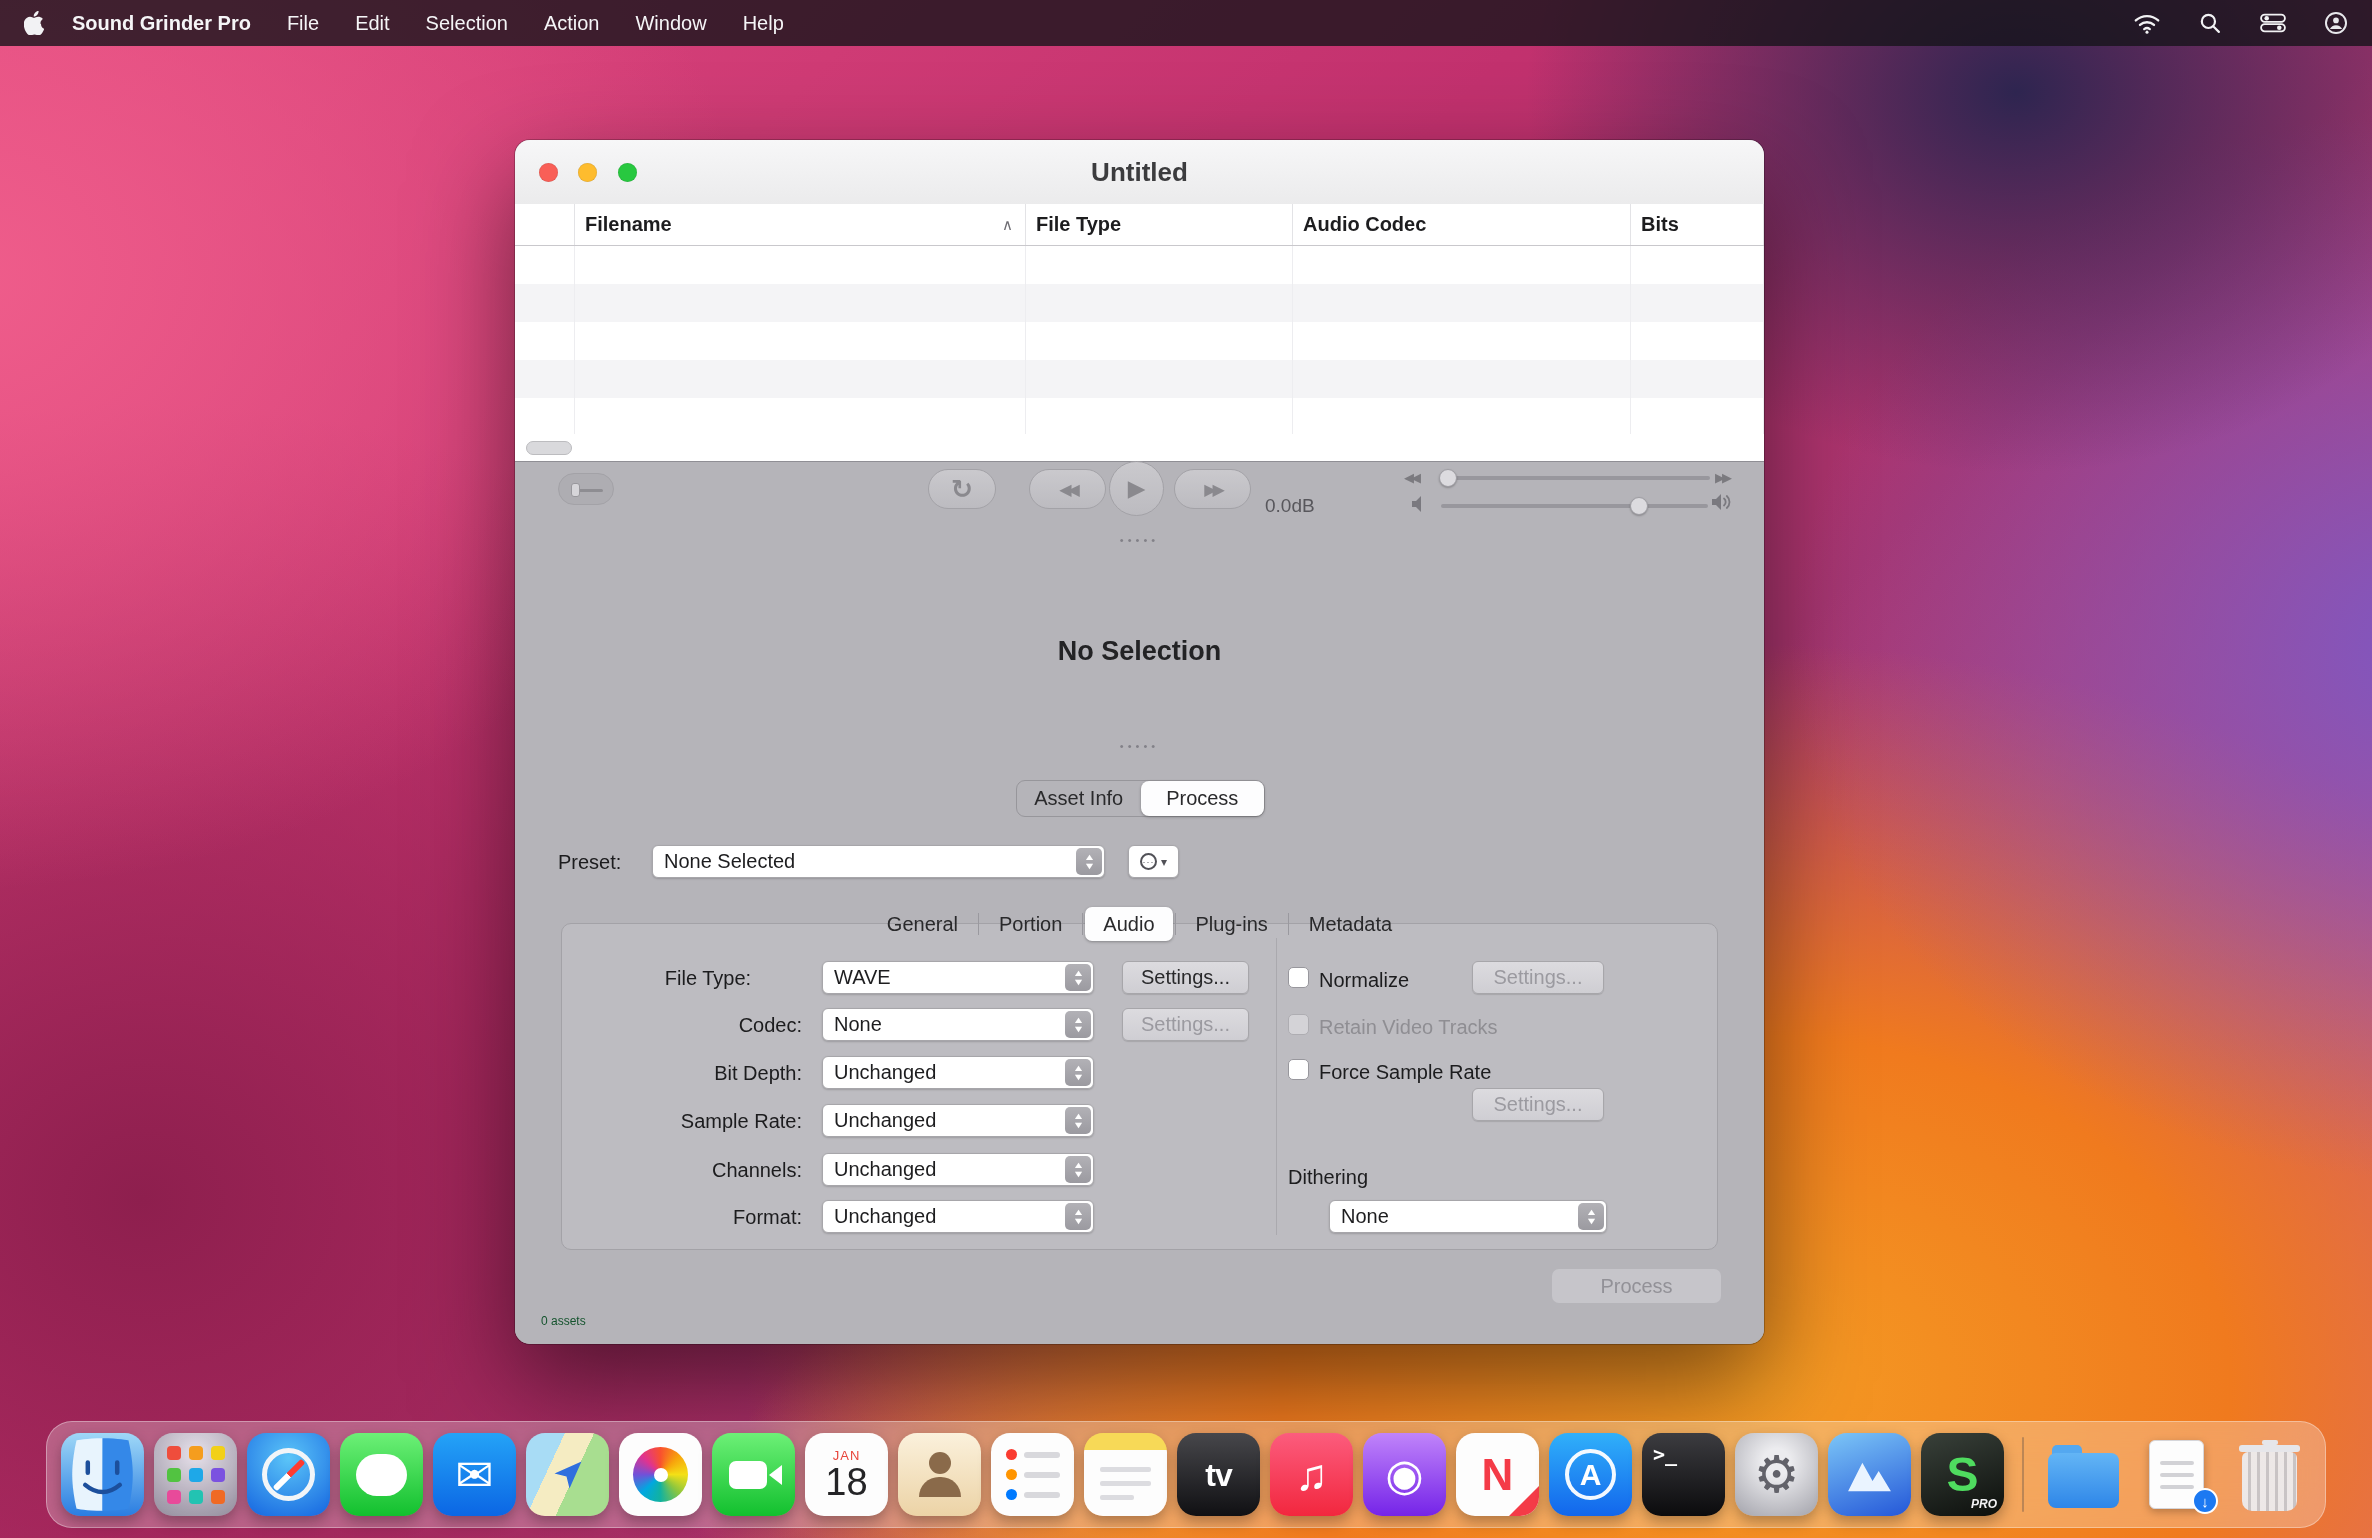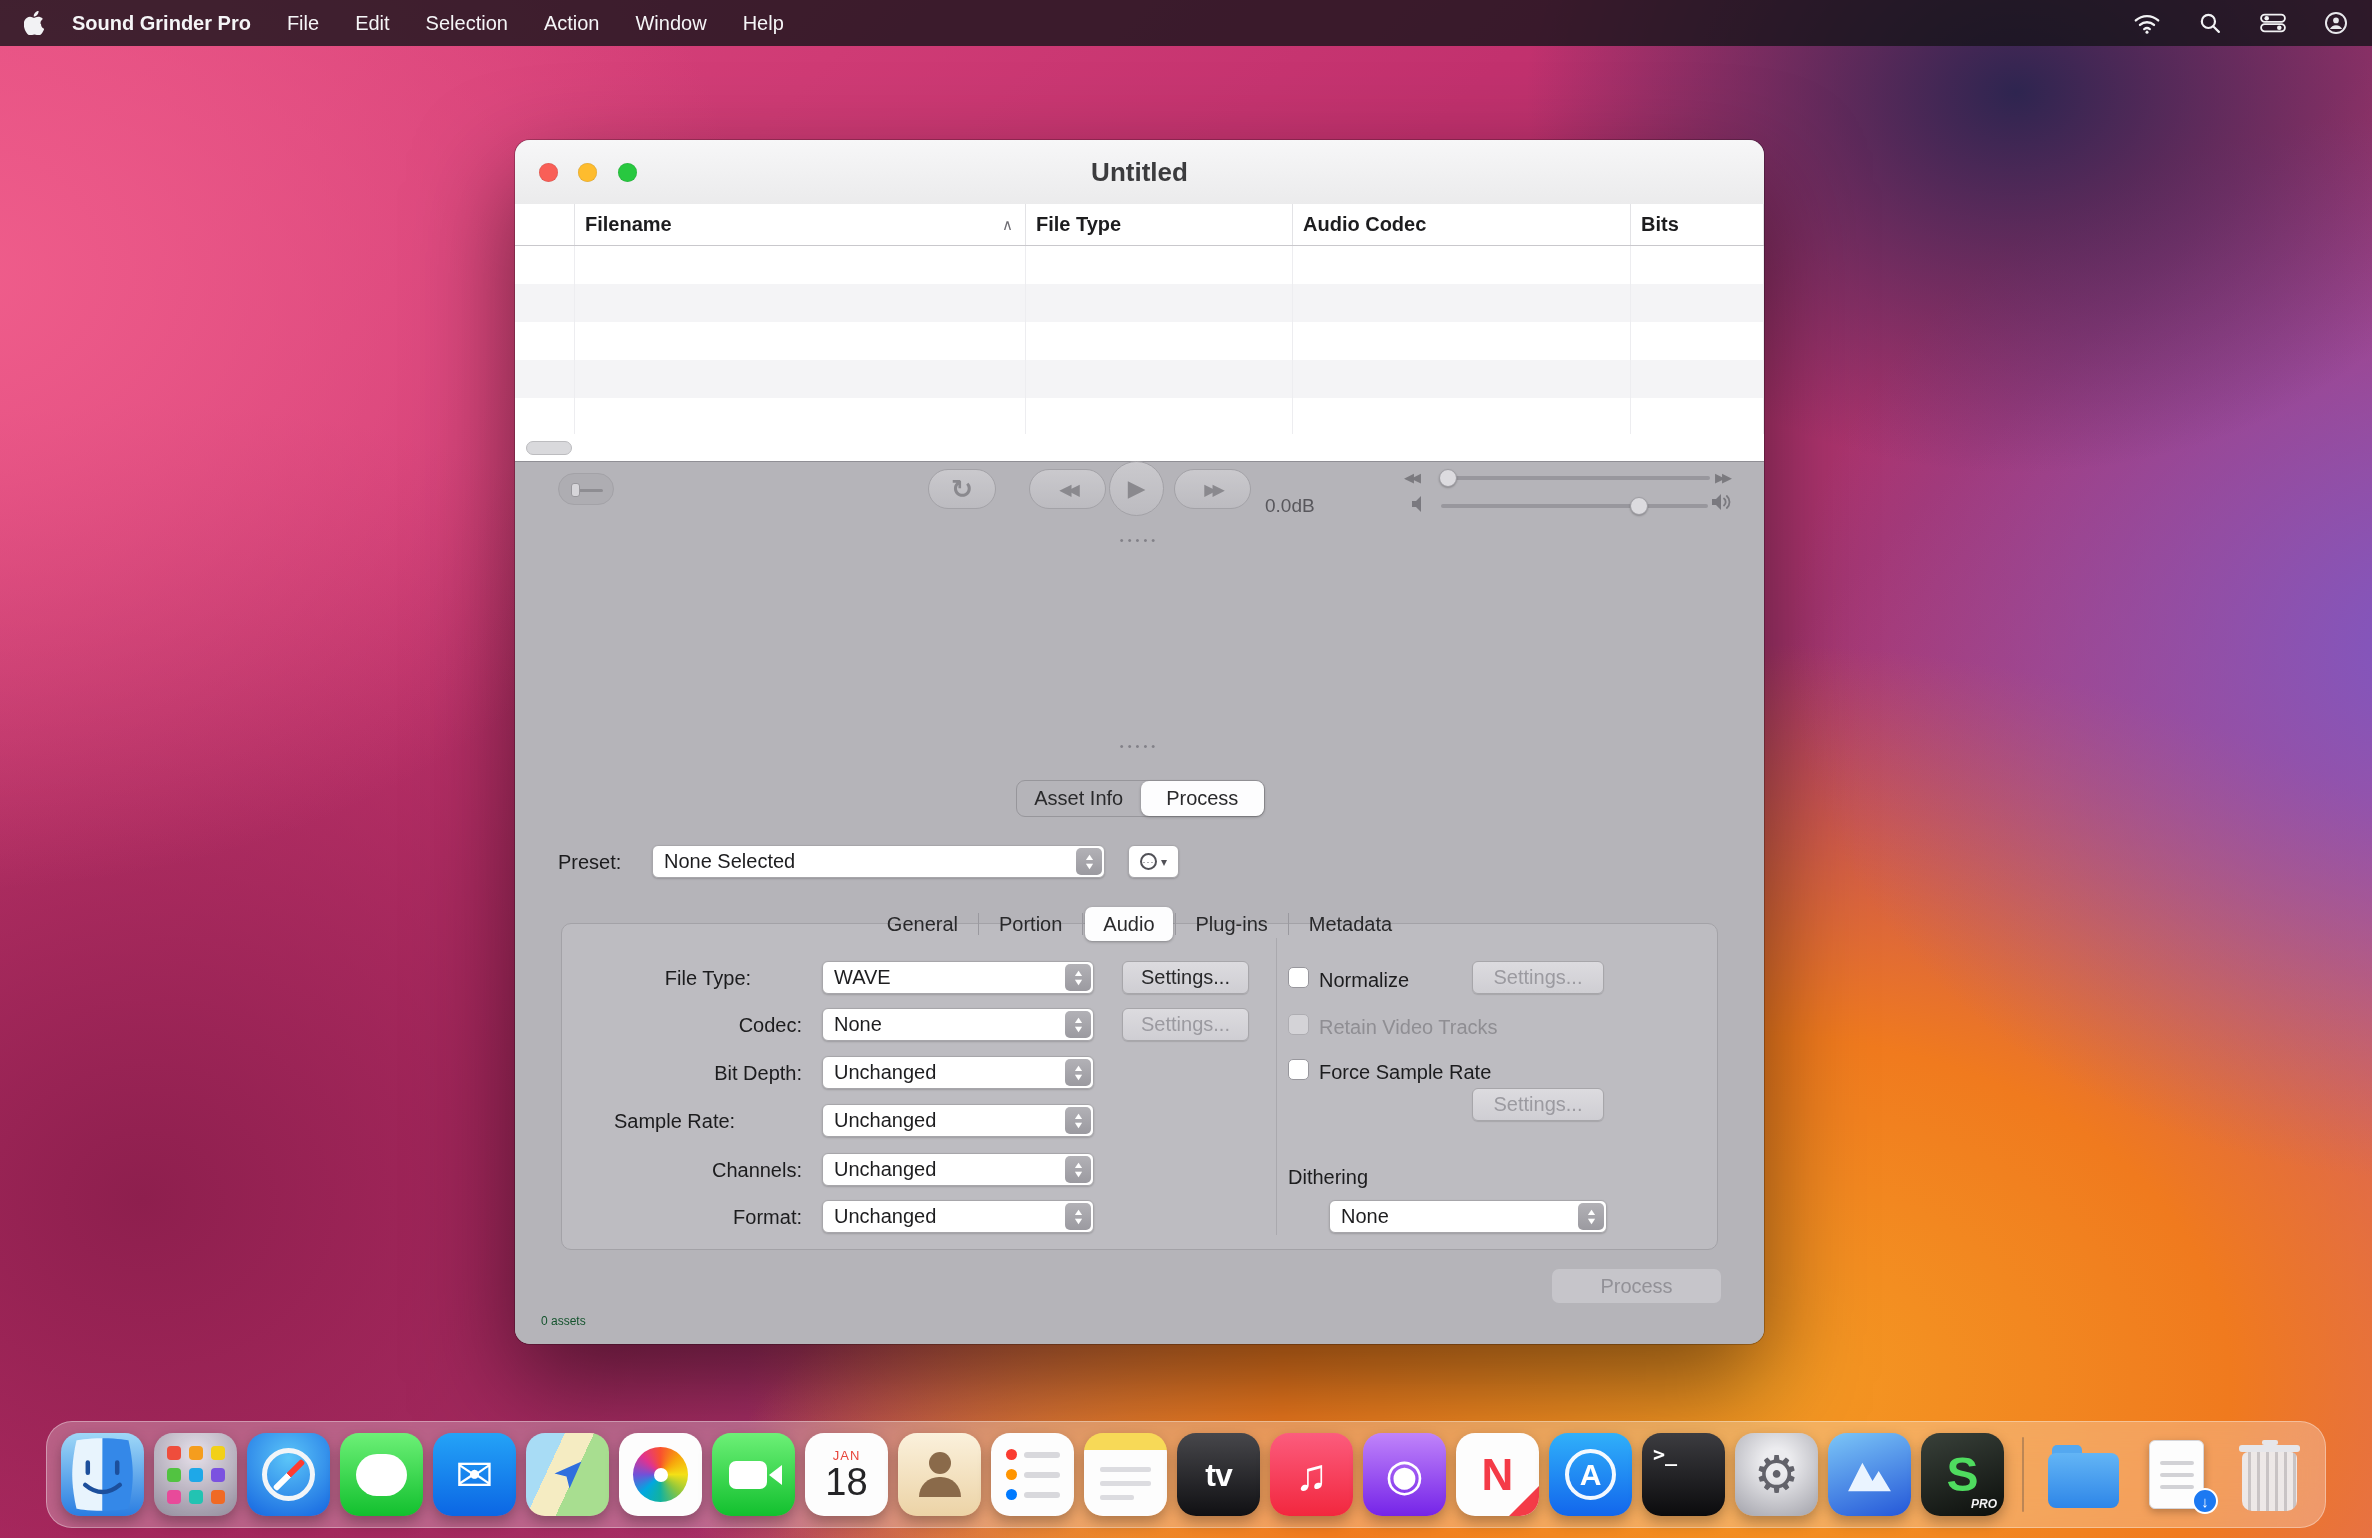--- a/index.html
+++ b/index.html
@@ -263,20 +263,21 @@
     <div class="track" style="left:926px;top:364px;width:267px;"></div>
     <div class="thumb" style="left:1115px;top:357px;"></div>
     <span class="spk" style="left:1196px;top:352px;">
       <svg width="26" height="20" viewBox="0 0 26 20">
           <path d="M1 7h4l5-5v16l-5-5H1z" fill="#7a797f"></path>
           <path d="M13 6.5a4.5 4.5 0 0 1 0 7M15.8 4a8 8 0 0 1 0 12" stroke="#7a797f" stroke-width="1.8" fill="none" stroke-linecap="round"></path>
         </svg>
     </span>
 
     <div class="splitdots" style="top:394px;">•••••</div>
+    <div class="noselect">No Selection</div>
     <div class="splitdots" style="top:600px;">•••••</div>
 
     <div class="seg">
       <div class="s">Asset Info</div>
       <div class="s sel">Process</div>
     </div>
 
     <div class="flabel" style="left:43px;top:710px;">Preset:</div>
 
     <div class="formbox"></div>
@@ -345,21 +346,21 @@
       </div>
       <div class="btn disabled" style="left: 607px; top: 868px; width: 127px;">Settings...</div>
       <div class="flabel" style="left: 99px; top: 921px; width: 188px; text-align: right;">Bit Depth:</div>
       <div class="popup" style="left: 307px; top: 916px; width: 272px;">
         <span class="pp-text">Unchanged</span>
         <span class="pp-step">
           <i>▲</i>
           <i>▼</i>
         </span>
       </div>
-      <div class="flabel" style="left: 99px; top: 969px; width: 188px; text-align: left;">Sample Rate:</div>
+      <div class="flabel" style="left: 99px; top: 969px; width: 188px; text-align: right;">Sample Rate:</div>
       <div class="popup" style="left: 307px; top: 964px; width: 272px;">
         <span class="pp-text">Unchanged</span>
         <span class="pp-step">
           <i>▲</i>
           <i>▼</i>
         </span>
       </div>
       <div class="flabel" style="left: 99px; top: 1018px; width: 188px; text-align: right;">Channels:</div>
       <div class="popup" style="left: 307px; top: 1013px; width: 272px;">
         <span class="pp-text">Unchanged</span>

